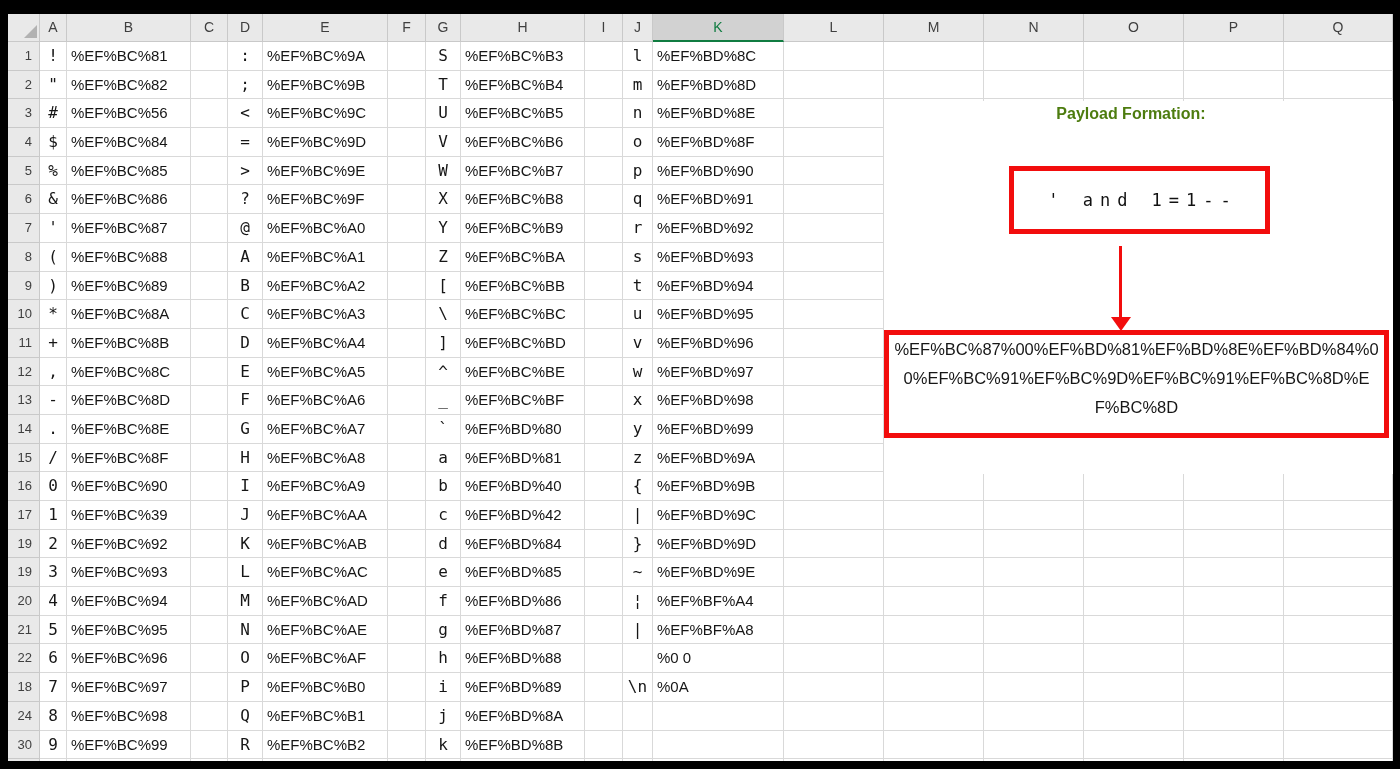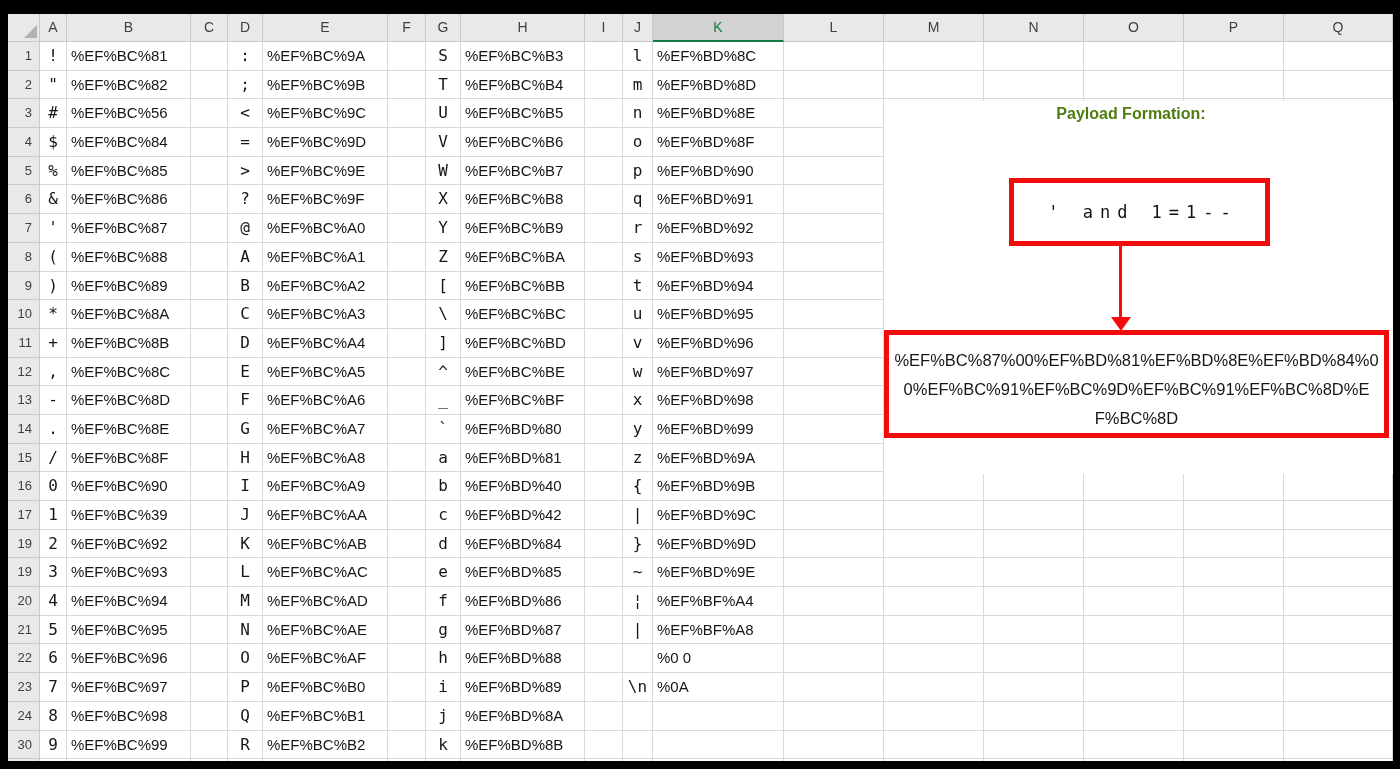--- a/index.html
+++ b/index.html
@@ -37,38 +37,38 @@
     font-family:"DejaVu Sans Mono",monospace;font-size:16px;
     text-align:center;padding-left:0;
   }
   
   .whitepatch{position:absolute;left:884px;top:101px;width:509px;height:373px;background:#fff;}
   .anno-title{
     position:absolute;left:891px;top:105px;width:480px;text-align:center;
     font-weight:bold;font-size:16px;color:#4d7c0f;
   }
   .box1{
-    position:absolute;left:1009px;top:178px;width:261px;height:68px;
+    position:absolute;left:1009px;top:166px;width:261px;height:68px;
     border:5px solid #f20d0d;background:#fff;box-sizing:border-box;
     display:flex;align-items:center;justify-content:center;
   }
   .box1 span{
     font-family:"DejaVu Sans Mono",monospace;font-size:17px;letter-spacing:7px;
     color:#111;white-space:nowrap;padding-left:7px;
   }
   .arrow-stem{position:absolute;left:1119px;top:246px;width:3px;height:74px;background:#f20d0d;}
   .arrow-head{
     position:absolute;left:1111px;top:317px;width:0;height:0;
     border-left:10px solid transparent;border-right:10px solid transparent;
     border-top:14px solid #f20d0d;
   }
   .box2{
     position:absolute;left:884px;top:330px;width:505px;height:108px;
     border:5px solid #f20d0d;background:#fff;box-sizing:border-box;
-    display:flex;align-items:flex-end;justify-content:center;
+    display:flex;align-items:flex-start;justify-content:center;
   }
   .box2 span{
     font-size:16.5px;line-height:29px;color:#161616;
     word-break:break-all;text-align:center;padding:0 4px;display:block;
   }
 </style>
 </head>
 <body>
 
 <div class="sheet">
@@ -482,21 +482,21 @@
       <div class="cell">%EF%BD%88</div>
       <div class="cell"></div>
       <div class="cell"></div>
       <div class="cell">%0 0</div>
       <div class="cell"></div>
       <div class="cell"></div>
       <div class="cell"></div>
       <div class="cell"></div>
       <div class="cell"></div>
       <div class="cell"></div>
-      <div class="rhead">23</div>
+      <div class="rhead">18</div>
       <div class="cell char">7</div>
       <div class="cell">%EF%BC%97</div>
       <div class="cell"></div>
       <div class="cell char">P</div>
       <div class="cell">%EF%BC%B0</div>
       <div class="cell"></div>
       <div class="cell char">i</div>
       <div class="cell">%EF%BD%89</div>
       <div class="cell"></div>
       <div class="cell char">\n</div>

